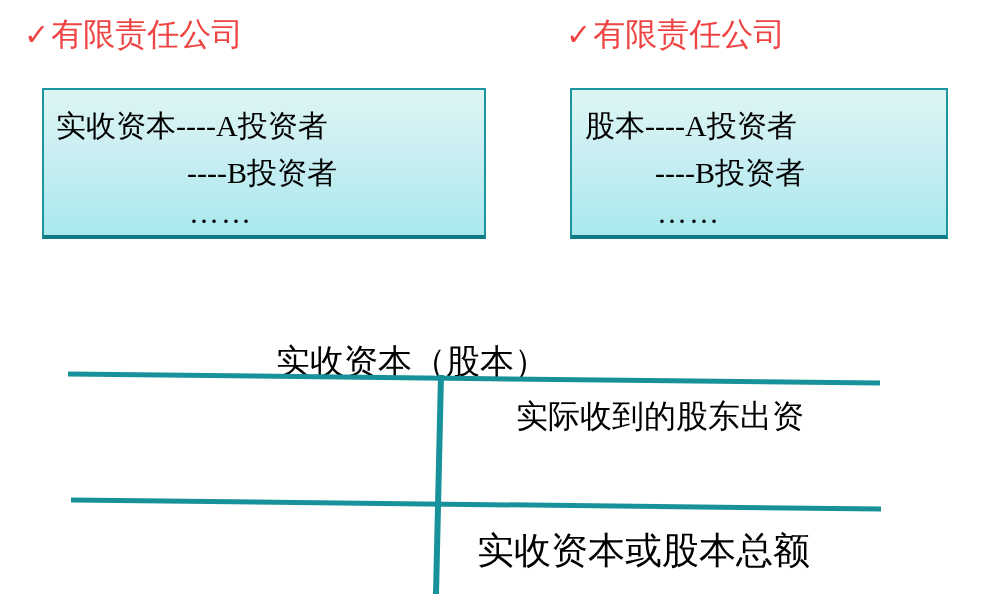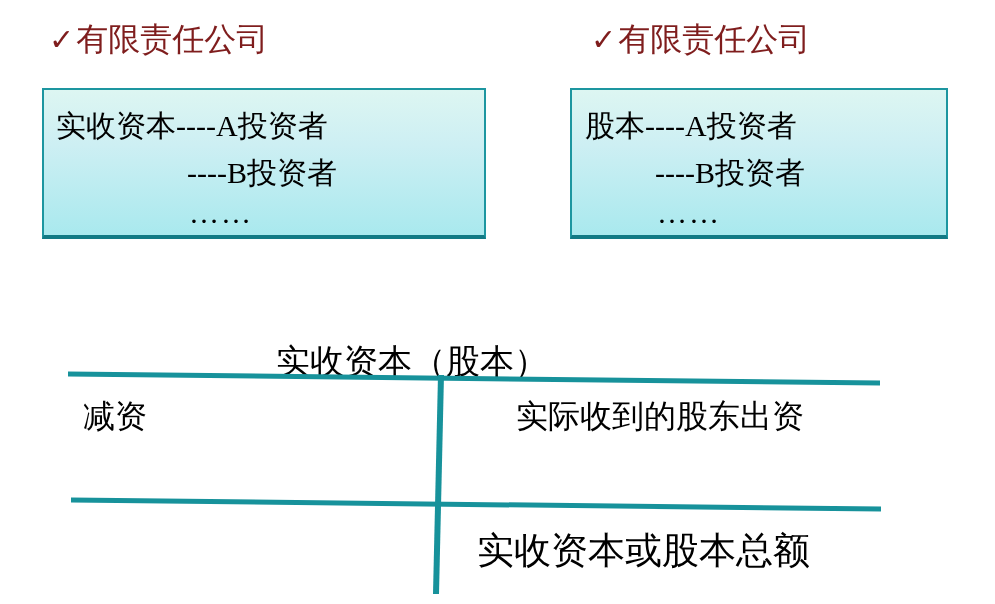--- a/index.html
+++ b/index.html
@@ -8,24 +8,23 @@
     width: 995px;
     height: 604px;
     background: #ffffff;
     overflow: hidden;
     font-family: "Liberation Serif", "DejaVu Serif", serif;
     color: #000000;
   }
   .heading {
     position: absolute;
     font-size: 32px;
-    line-height: 50px;
+    line-height: 40px;
     white-space: nowrap;
-    color: #7f1d1d;
-    margin-left: 25px;
+    color: #ef4444;
   }
   .heading-left  { left: 24px;  top: 14px; }
   .heading-right { left: 566px; top: 14px; }
   .check {
     font-family: "DejaVu Sans", sans-serif;
     font-weight: bold;
     font-size: 30px;
     margin-right: 2px;
   }
   .gradient-box {
@@ -100,17 +99,16 @@
   </div>
 
   <div class="taccount-title">实收资本（股本）</div>
 
   <svg class="taccount-lines" viewBox="0 0 995 604" xmlns="http://www.w3.org/2000/svg">
     <line x1="68" y1="374" x2="880" y2="383" stroke-width="5" stroke-linecap="butt" stroke="#17929b"></line>
     <line x1="71" y1="500" x2="881" y2="509" stroke-width="5" stroke-linecap="butt" stroke="#17929b"></line>
     <line x1="441" y1="375" x2="436" y2="594" stroke-width="6" stroke-linecap="butt" stroke="#17929b"></line>
   </svg>
 
-  <div class="taccount-label label-debit">减资</div>
   <div class="taccount-label label-credit">实际收到的股东出资</div>
   <div class="taccount-label label-total">实收资本或股本总额</div>
 
 </div>
 
 </body></html>

